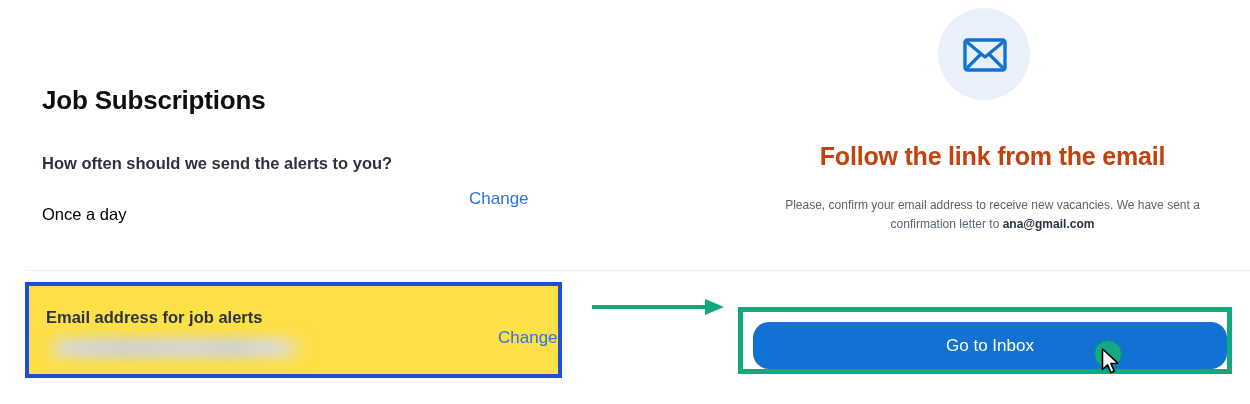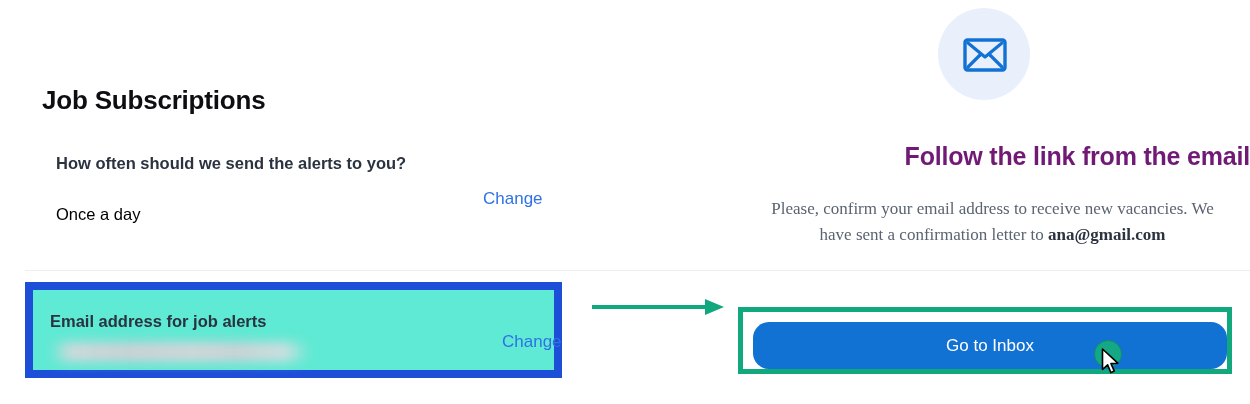--- a/index.html
+++ b/index.html
@@ -41,21 +41,20 @@
     font-weight: bold;
     color: #0d0d12;
     letter-spacing: -0.2px;
     white-space: nowrap;
   }
 
   .setting-row {
     position: absolute;
     left: 0;
     width: 600px;
-    margin-left: 14px;
   }
 
   .row-frequency {
     top: 152px;
     height: 118px;
   }
 
   .row-label {
     position: absolute;
     left: 42px;
@@ -98,23 +97,23 @@
     background: #eceef1;
   }
 
   
   .highlight-box {
     position: absolute;
     left: 25px;
     top: 282px;
     width: 537px;
     height: 96px;
-    border: 8px solid #1d4ed8;
+    border: 4px solid #1d4ed8;
     box-sizing: border-box;
-    background: #5eead4;
+    background: #fde047;
   }
 
   .row-email-label {
     position: absolute;
     left: 17px;
     top: 22px;
     font-size: 16.5px;
     font-weight: bold;
     color: #2b3340;
     white-space: nowrap;
@@ -180,37 +179,36 @@
     position: absolute;
     left: 25px;
     top: 30px;
   }
 
   .confirm-title {
     position: absolute;
     left: 0;
     top: 142px;
     width: 515px;
-    text-align: right;
+    text-align: center;
     font-size: 25px;
     font-weight: bold;
-    color: #701a75;
+    color: #c2410c;
     letter-spacing: -0.2px;
   }
 
   .confirm-body {
     position: absolute;
     left: 21px;
     top: 196px;
     width: 473px;
     text-align: center;
-    font-size: 17px;
+    font-size: 12px;
     color: #5a6471;
     line-height: 1.55;
-    font-family: Liberation Serif, serif;
   }
 
   .confirm-body .email-strong {
     font-weight: bold;
     color: #2b3340;
   }
 
   .cta-highlight {
     position: absolute;
     left: 3px;

